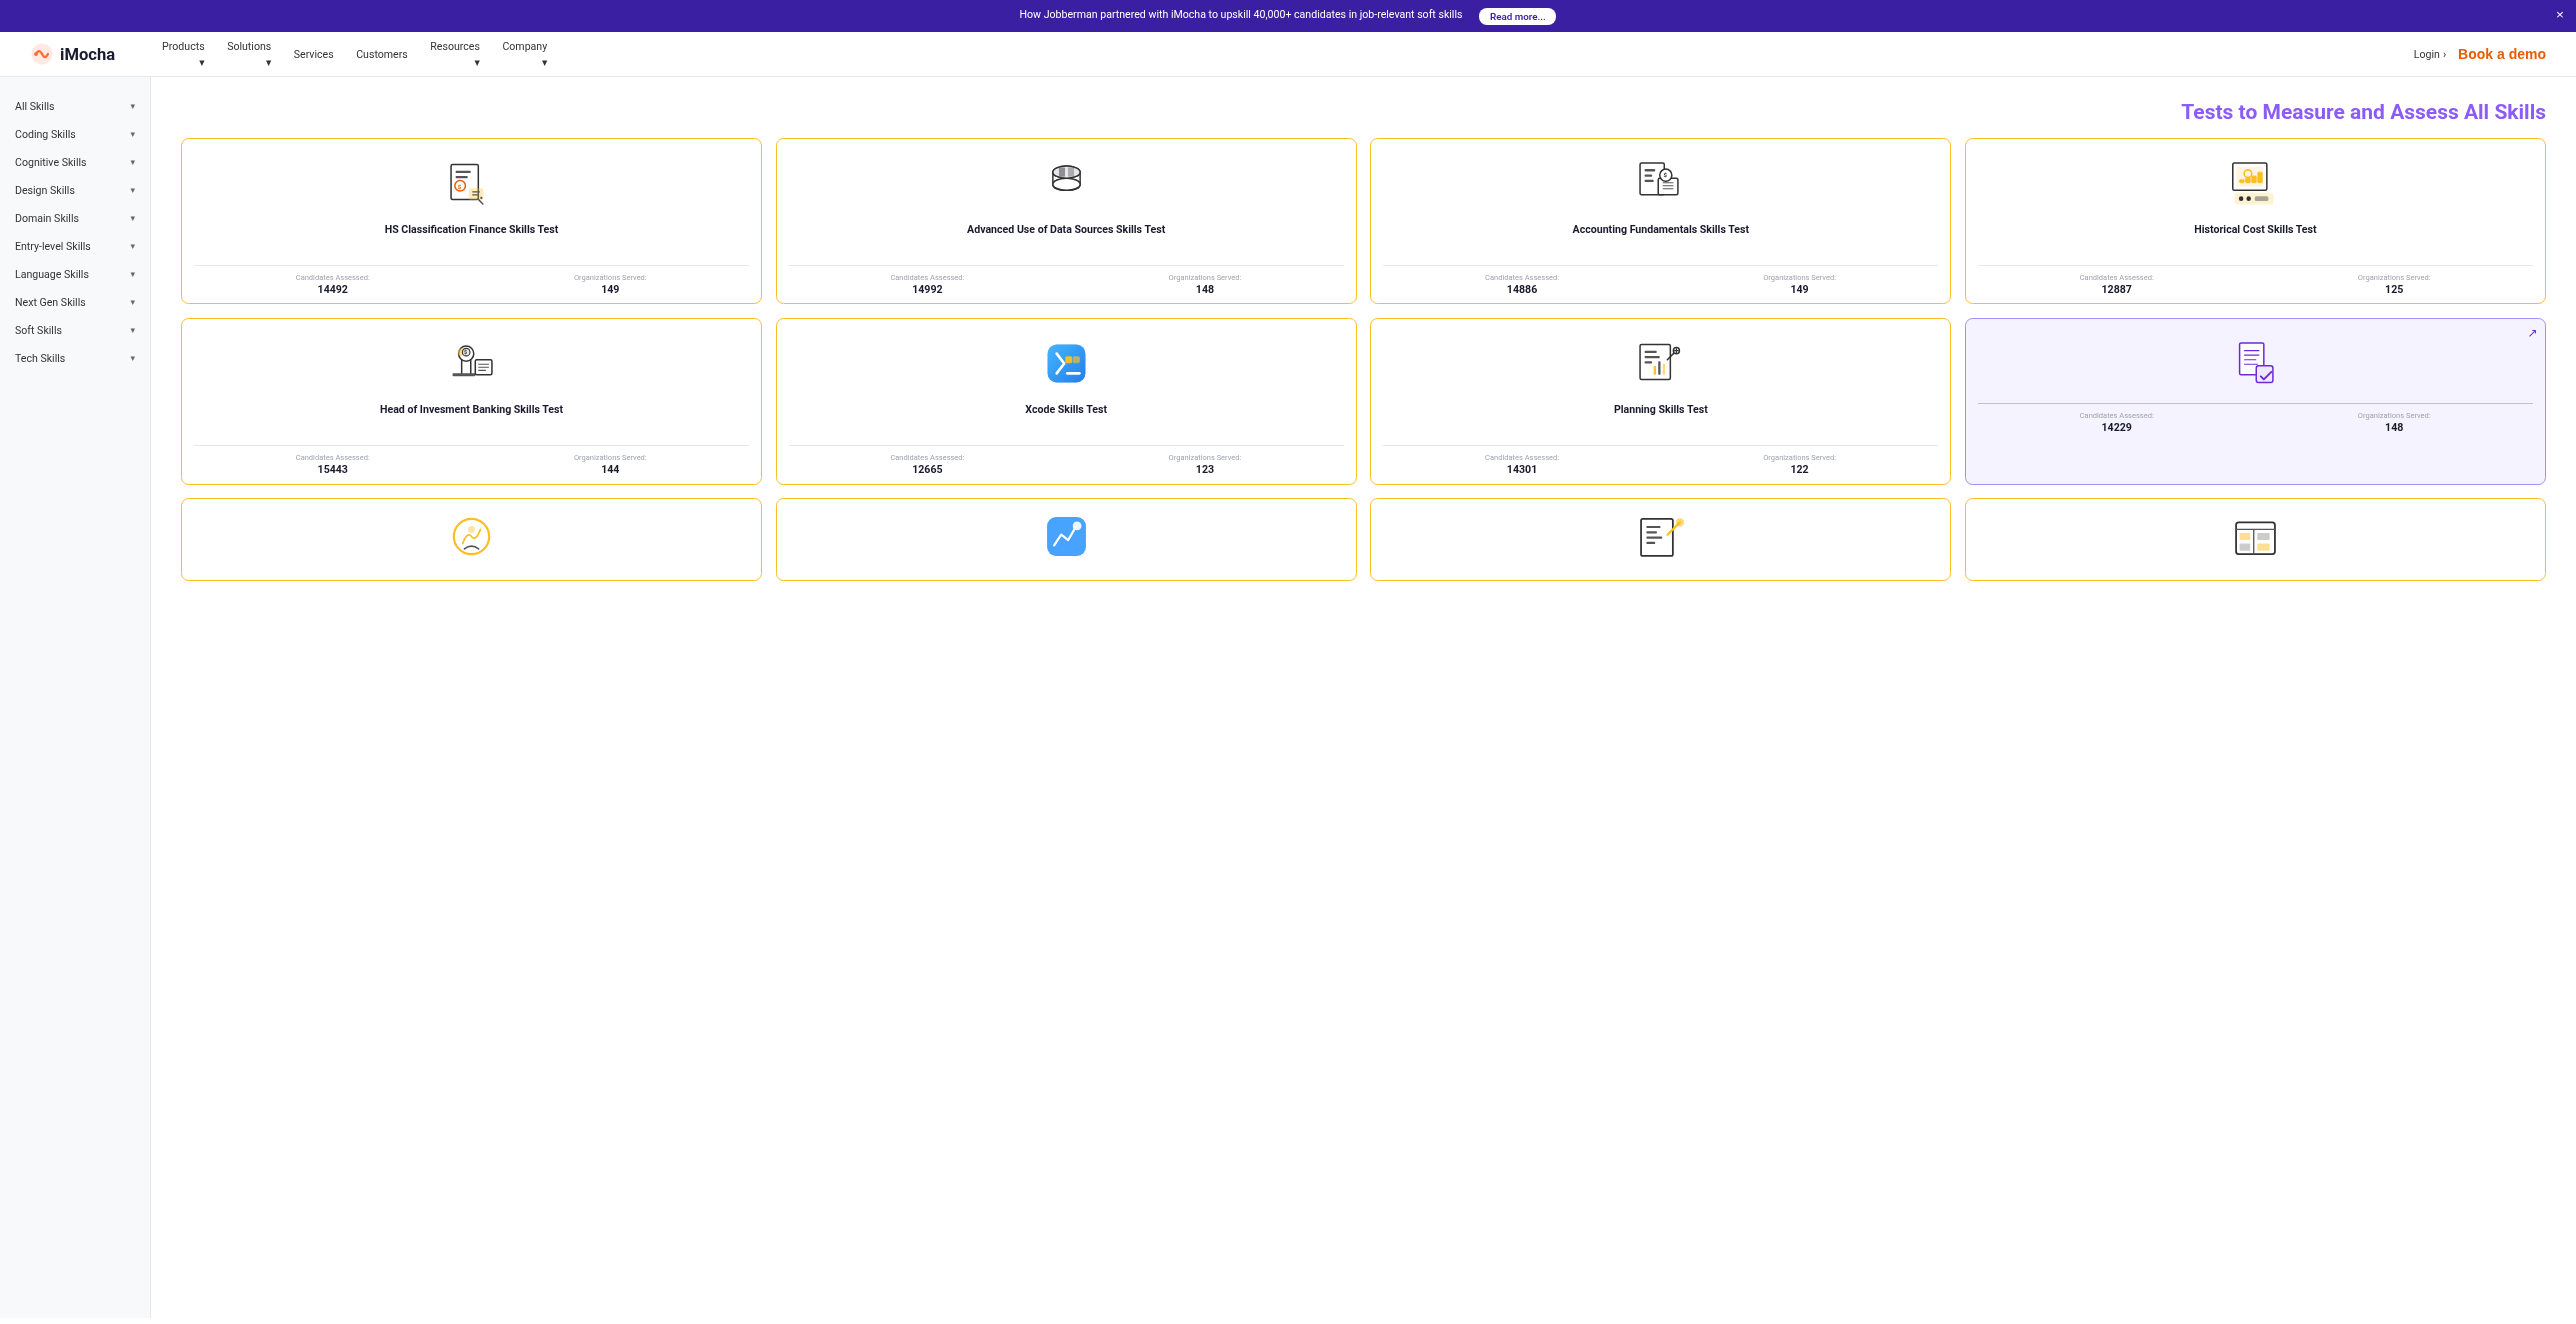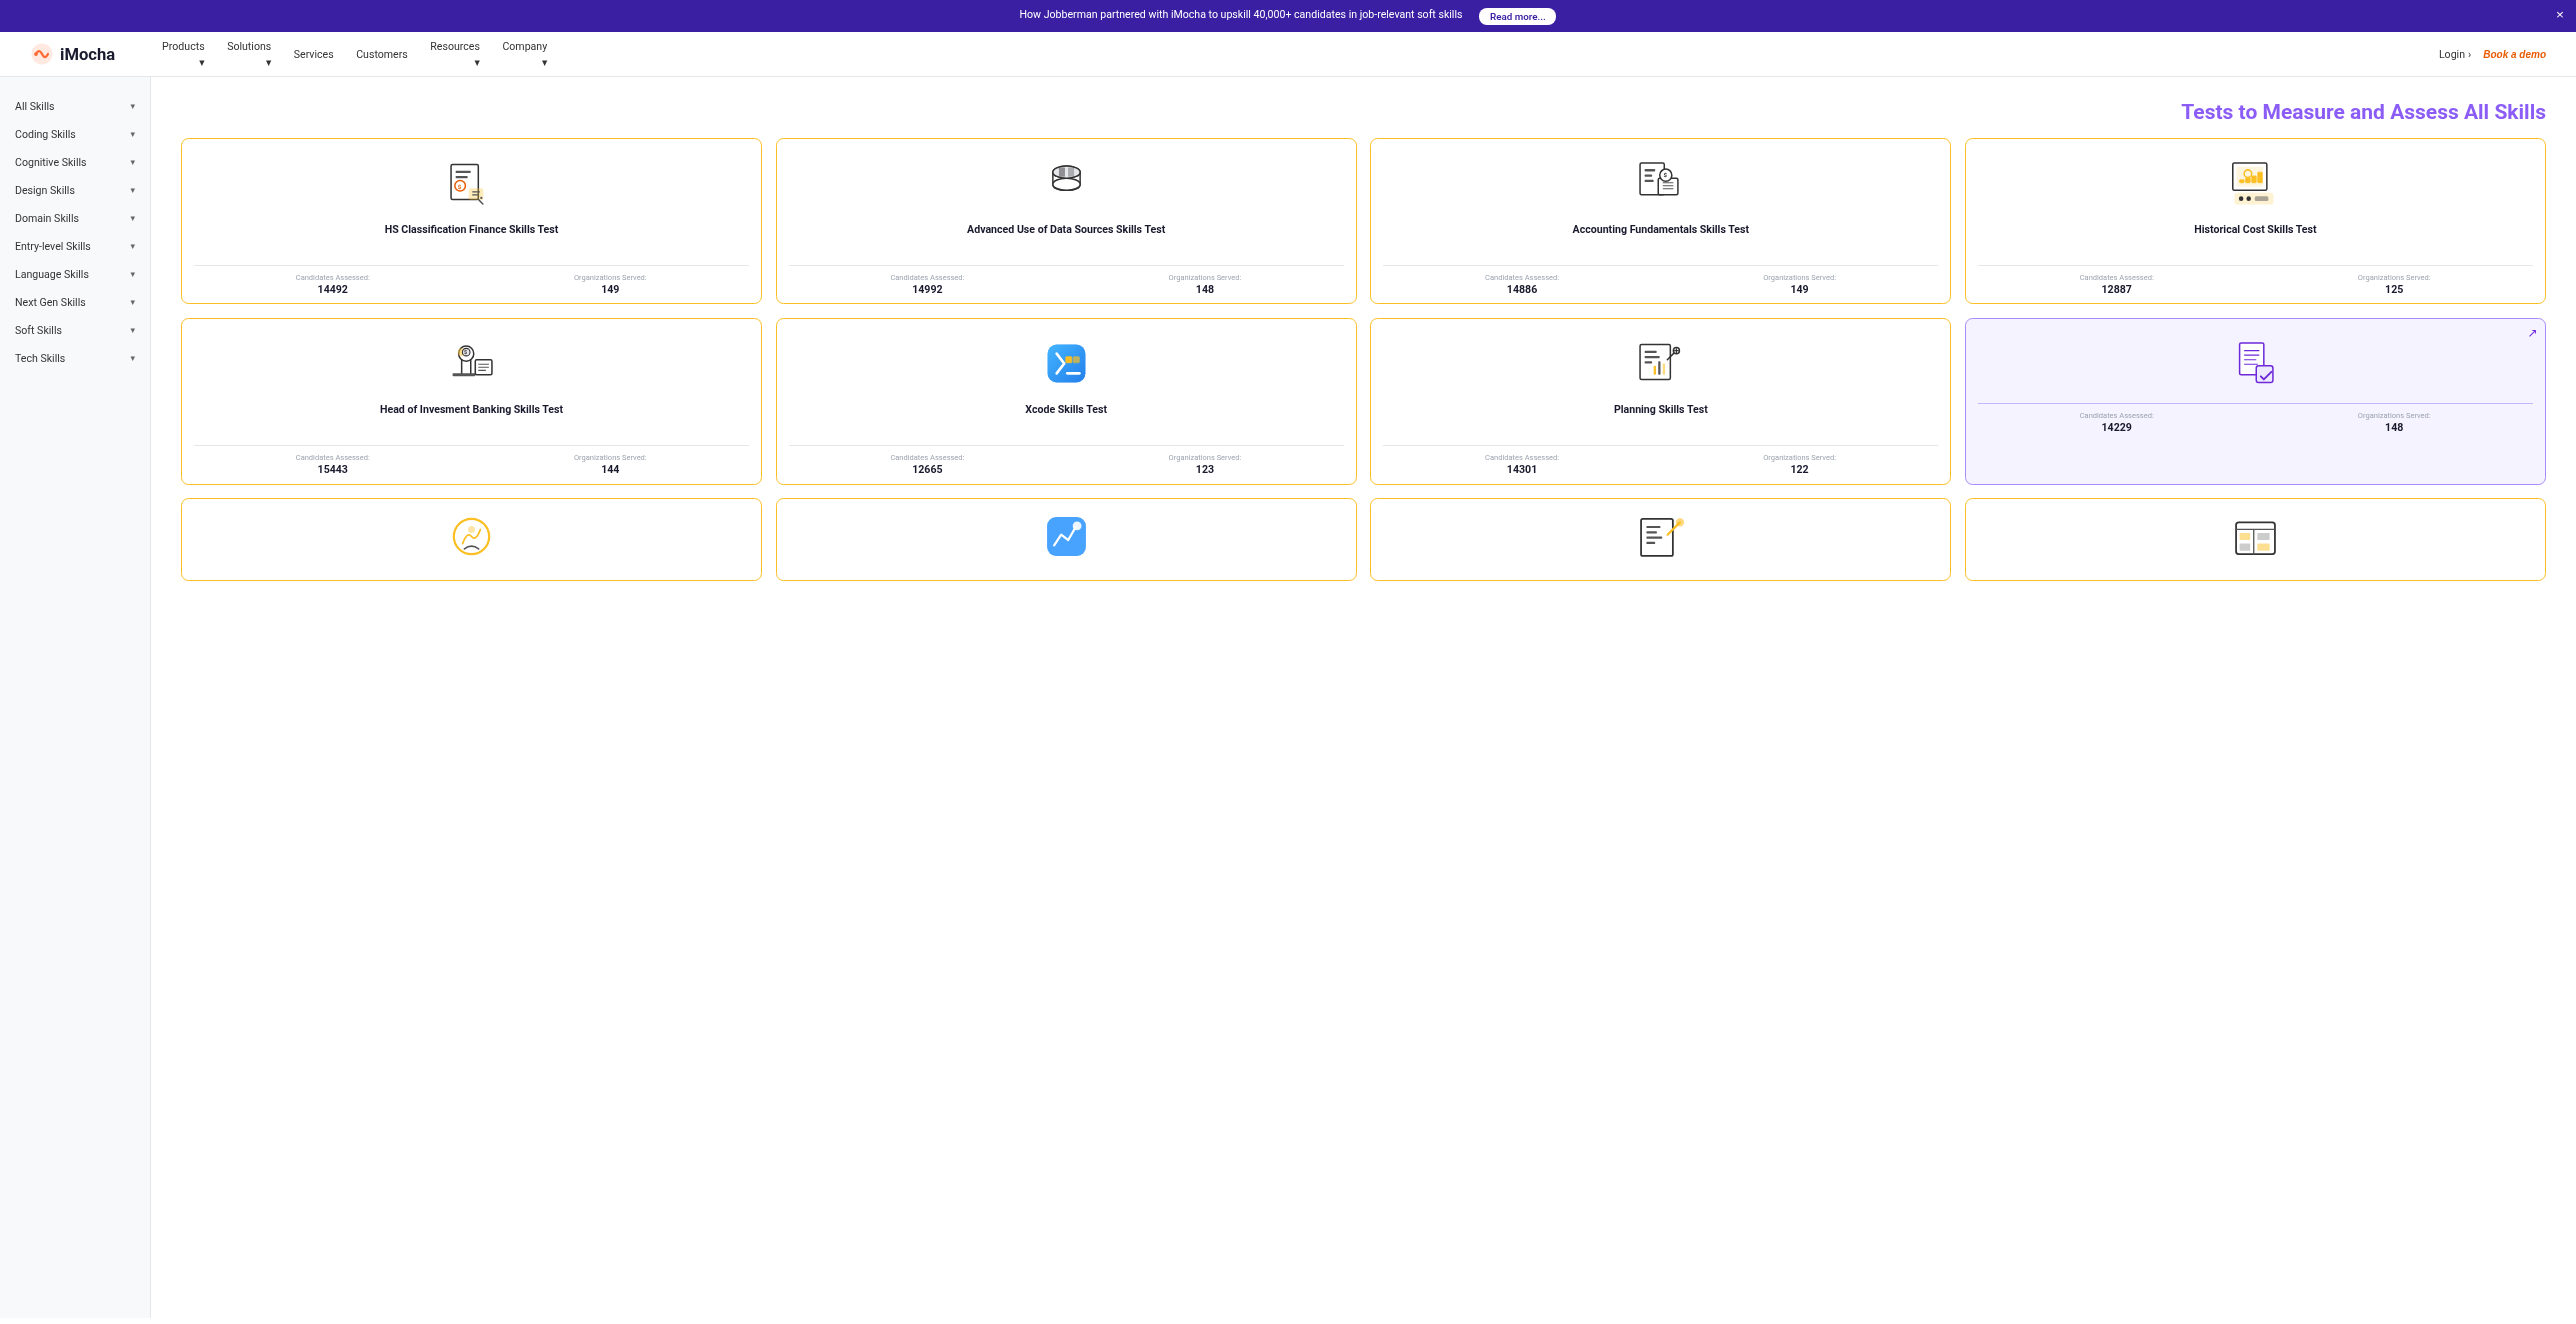--- a/index.html
+++ b/index.html
@@ -90,23 +90,22 @@
       cursor: pointer;
       display: flex;
       align-items: center;
       gap: 3px;
     }
     .book-demo-btn {
       background: none;
       border: none;
       color: #e85d04;
       font-weight: 700;
-      font-size: 10px;
+      font-size: 14px;
       cursor: pointer;
-      font-style: italic;
     }
 
     
     .main-container {
       display: flex;
       min-height: calc(100vh - 83px);
     }
 
     
     .sidebar {

